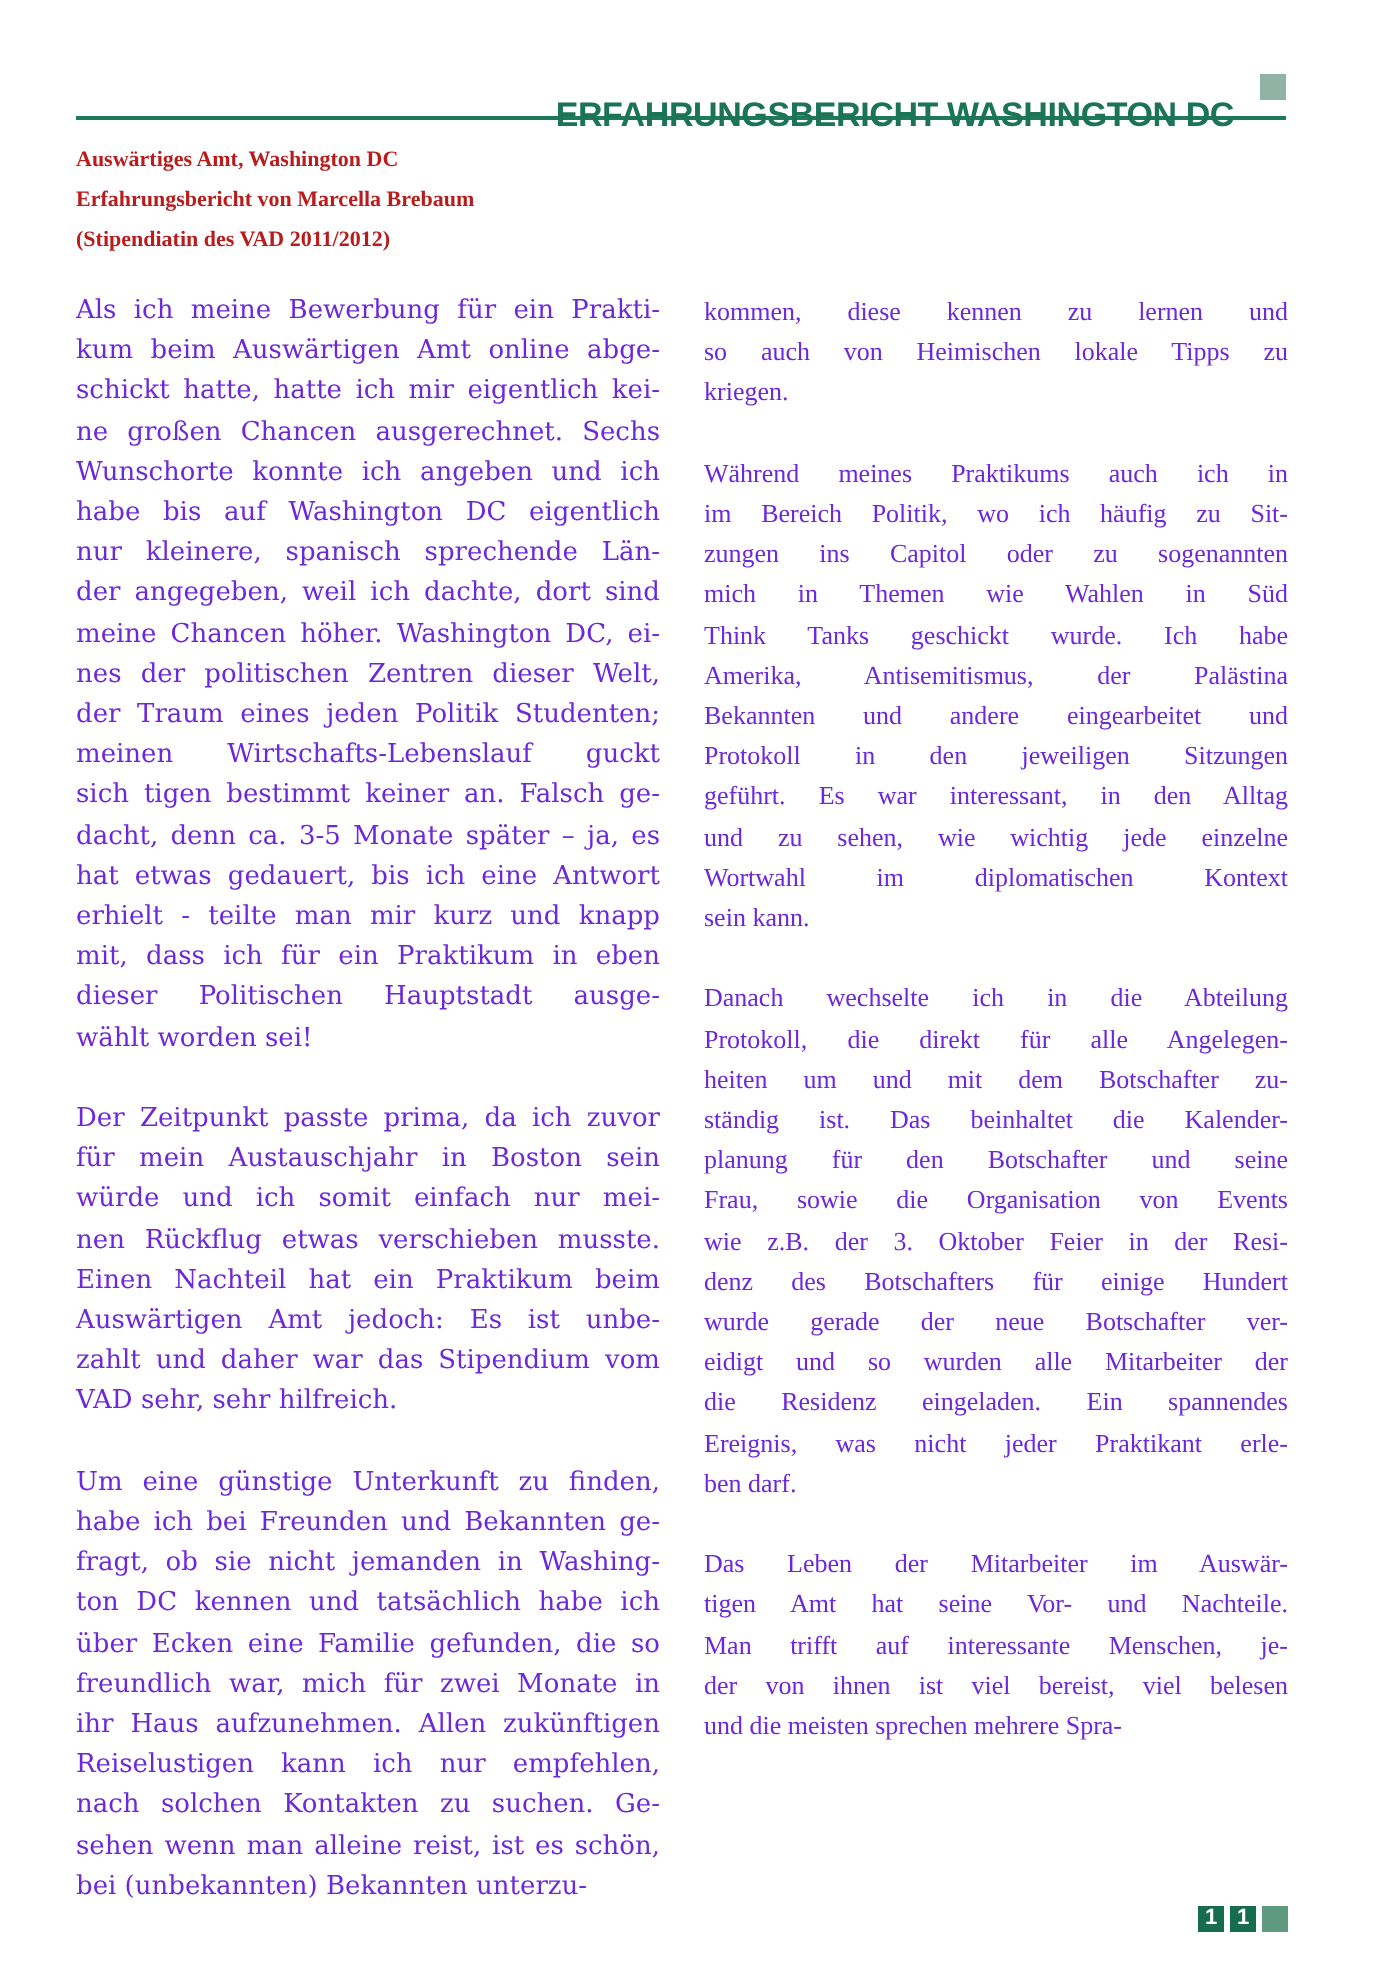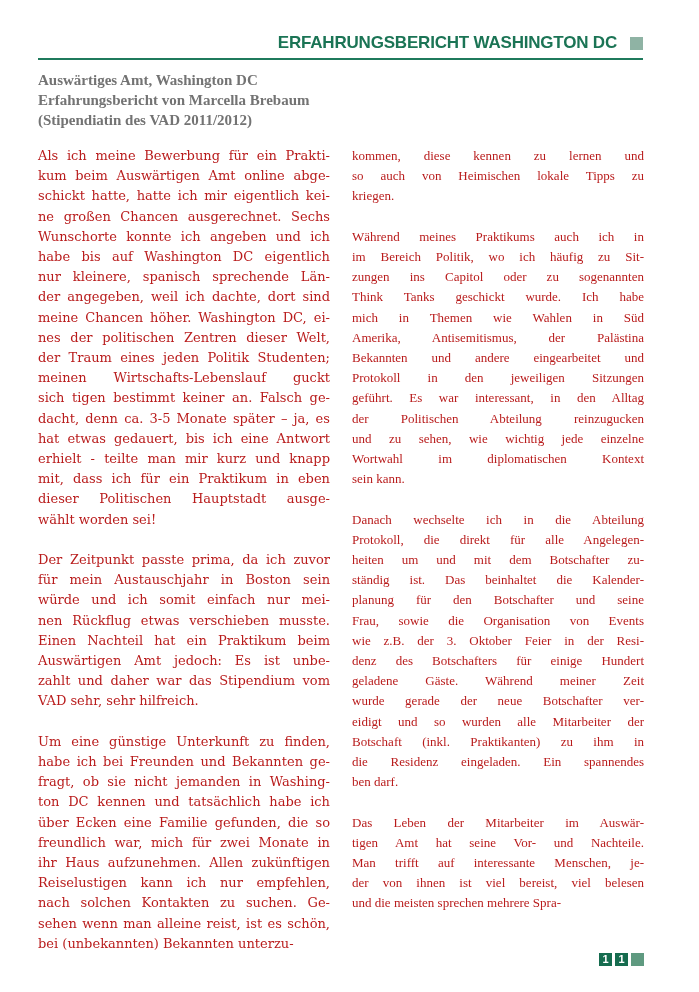--- a/index.html
+++ b/index.html
@@ -2,39 +2,39 @@
 <html><head>
 <meta charset="utf-8">
 <style>
   html, body { margin: 0; padding: 0; background: #ffffff; }
   body { width: 699px; height: 992px; position: relative; overflow: hidden; }
   .header {
     position: absolute; left: 38px; right: 56px; top: 30px; height: 28px;
     border-bottom: 2px solid #1f7a5c;
   }
   .header-title {
-    position: absolute; right: 26px; top: 3px;
+    position: absolute; right: 26px; top: 18px;
     font-family: "Liberation Sans", sans-serif; font-weight: bold;
     font-size: 17px; letter-spacing: -0.2px; color: #1b7455;
     text-transform: uppercase; white-space: nowrap;
   }
   .header-square {
     position: absolute; right: 0px; top: 7px; width: 13px; height: 13px;
     background: #8fb3a4;
   }
   .title-block {
     position: absolute; left: 38px; top: 70px; width: 400px;
     font-family: "Liberation Serif", serif; font-weight: bold;
-    font-size: 15px; line-height: 20px; color: #737373;
+    font-size: 11px; line-height: 20px; color: #b91c1c;
   }
   .title-line { display: block; white-space: nowrap; }
   .column {
     position: absolute; top: 146px; width: 292px;
     font-family: "DejaVu Serif", serif; font-size: 13px; line-height: 20.2px;
-    color: #b91c1c; text-align: justify; hyphens: manual;
+    color: #6d28d9; text-align: justify; hyphens: manual;
   }
   .col-left { left: 38px; }
   .col-right { left: 352px; font-family: Liberation Serif, serif; }
   .para { margin: 0 0 20.2px 0; }
   .line { display: block; text-align: justify; text-align-last: justify; white-space: nowrap; }
   .line.last { text-align-last: left; }
   .footer {
     position: absolute; right: 55px; top: 953px; display: flex; gap: 3px;
   }
   .page-box {
@@ -107,45 +107,43 @@
 <div class="column col-right" id="col-right">
     <div class="para">
       <span class="line">kommen, diese kennen zu lernen und</span>
       <span class="line">so auch von Heimischen lokale Tipps zu</span>
       <span class="line last">kriegen.</span>
     </div>
     <div class="para">
       <span class="line">Während meines Praktikums auch ich in</span>
       <span class="line">im Bereich Politik, wo ich häufig zu Sit-</span>
       <span class="line">zungen ins Capitol oder zu sogenannten</span>
+      <span class="line">mich in Themen wie Wahlen in Süd</span>
       <span class="line">Think Tanks geschickt wurde. Ich habe</span>
-      <span class="line">mich in Themen wie Wahlen in Süd</span>
       <span class="line">Amerika, Antisemitismus, der Palästina</span>
       <span class="line">Bekannten und andere eingearbeitet und</span>
       <span class="line">Protokoll in den jeweiligen Sitzungen</span>
       <span class="line">geführt. Es war interessant, in den Alltag</span>
-      <span class="line">der Politischen Abteilung reinzugucken</span>
       <span class="line">und zu sehen, wie wichtig jede einzelne</span>
       <span class="line">Wortwahl im diplomatischen Kontext</span>
       <span class="line last">sein kann.</span>
     </div>
     <div class="para">
       <span class="line">Danach wechselte ich in die Abteilung</span>
       <span class="line">Protokoll, die direkt für alle Angelegen-</span>
       <span class="line">heiten um und mit dem Botschafter zu-</span>
       <span class="line">ständig ist. Das beinhaltet die Kalender-</span>
       <span class="line">planung für den Botschafter und seine</span>
       <span class="line">Frau, sowie die Organisation von Events</span>
       <span class="line">wie z.B. der 3. Oktober Feier in der Resi-</span>
       <span class="line">denz des Botschafters für einige Hundert</span>
-      <span class="line">geladene Gäste. Während meiner Zeit</span>
       <span class="line">wurde gerade der neue Botschafter ver-</span>
       <span class="line">eidigt und so wurden alle Mitarbeiter der</span>
-      <span class="line">Botschaft (inkl. Praktikanten) zu ihm in</span>
       <span class="line">die Residenz eingeladen. Ein spannendes</span>
+      <span class="line">Ereignis, was nicht jeder Praktikant erle-</span>
       <span class="line last">ben darf.</span>
     </div>
     <div class="para">
       <span class="line">Das Leben der Mitarbeiter im Auswär-</span>
       <span class="line">tigen Amt hat seine Vor- und Nachteile.</span>
       <span class="line">Man trifft auf interessante Menschen, je-</span>
       <span class="line">der von ihnen ist viel bereist, viel belesen</span>
       <span class="line last">und die meisten sprechen mehrere Spra-</span>
     </div>
   </div>

